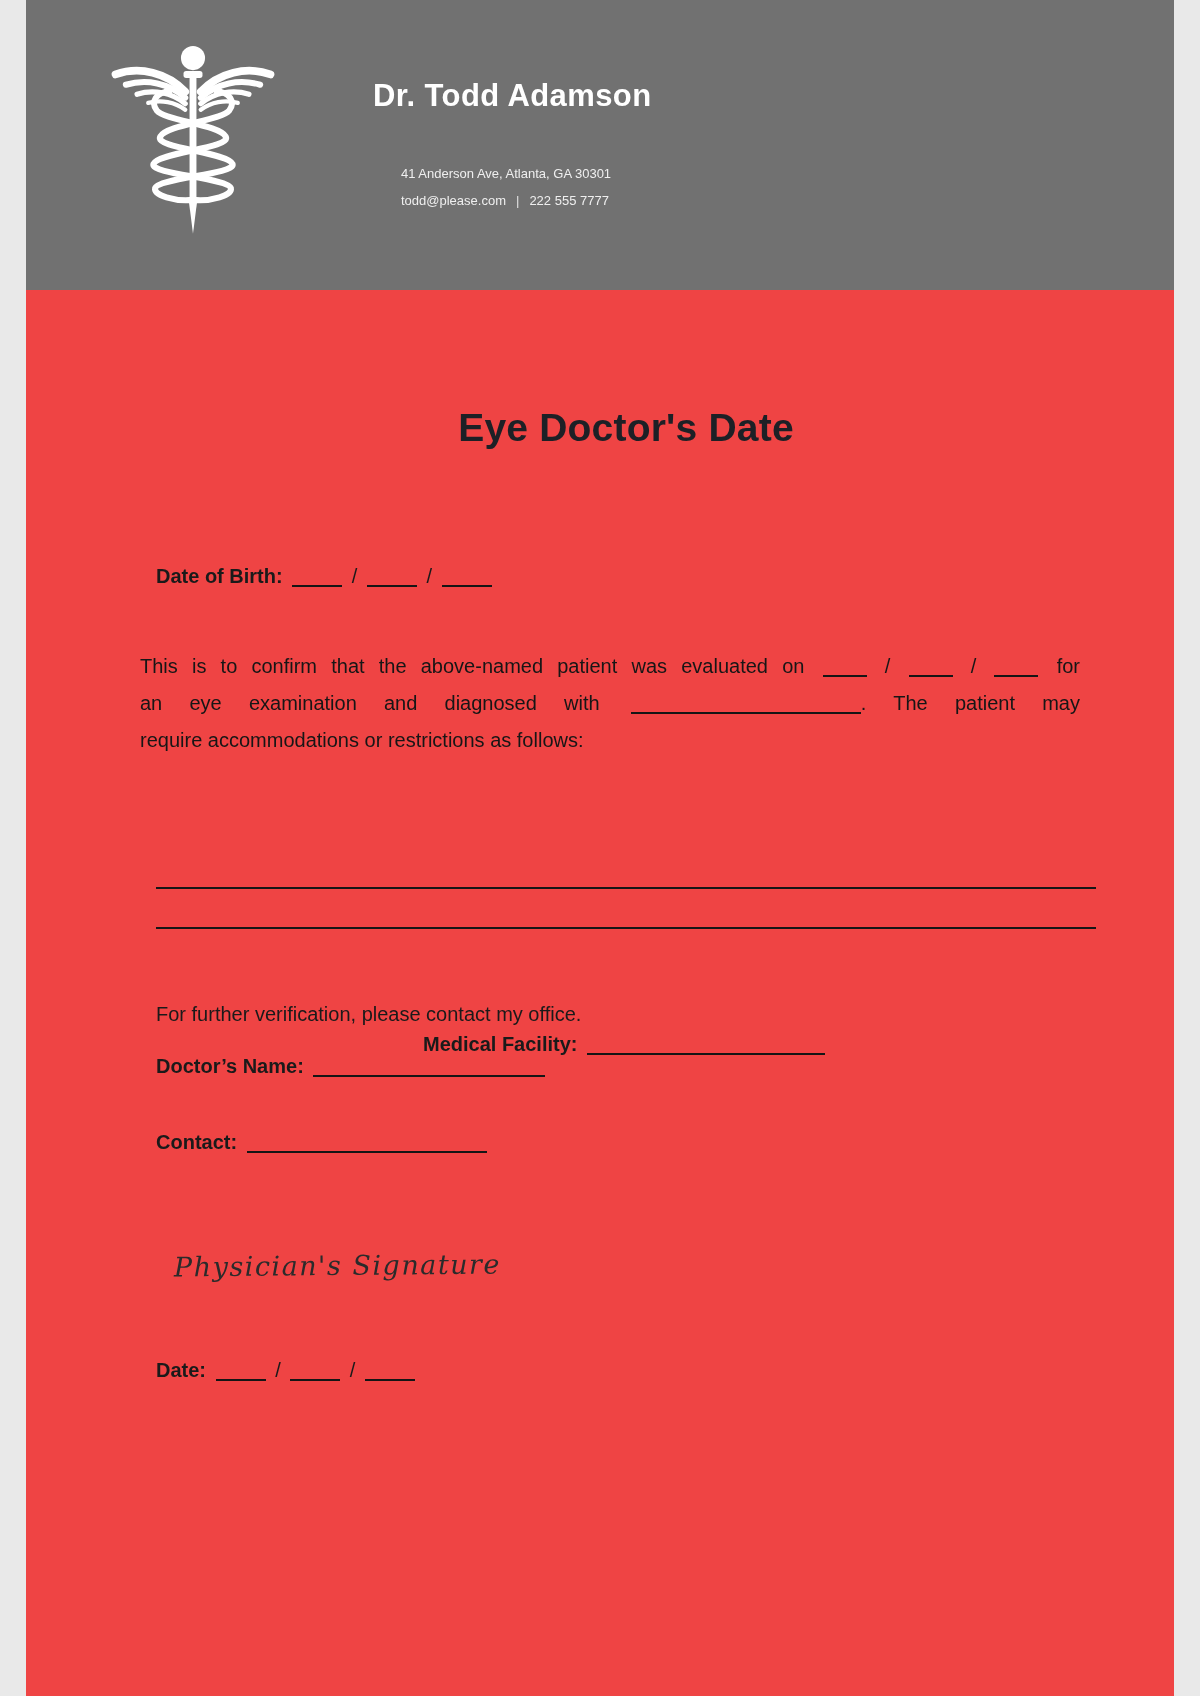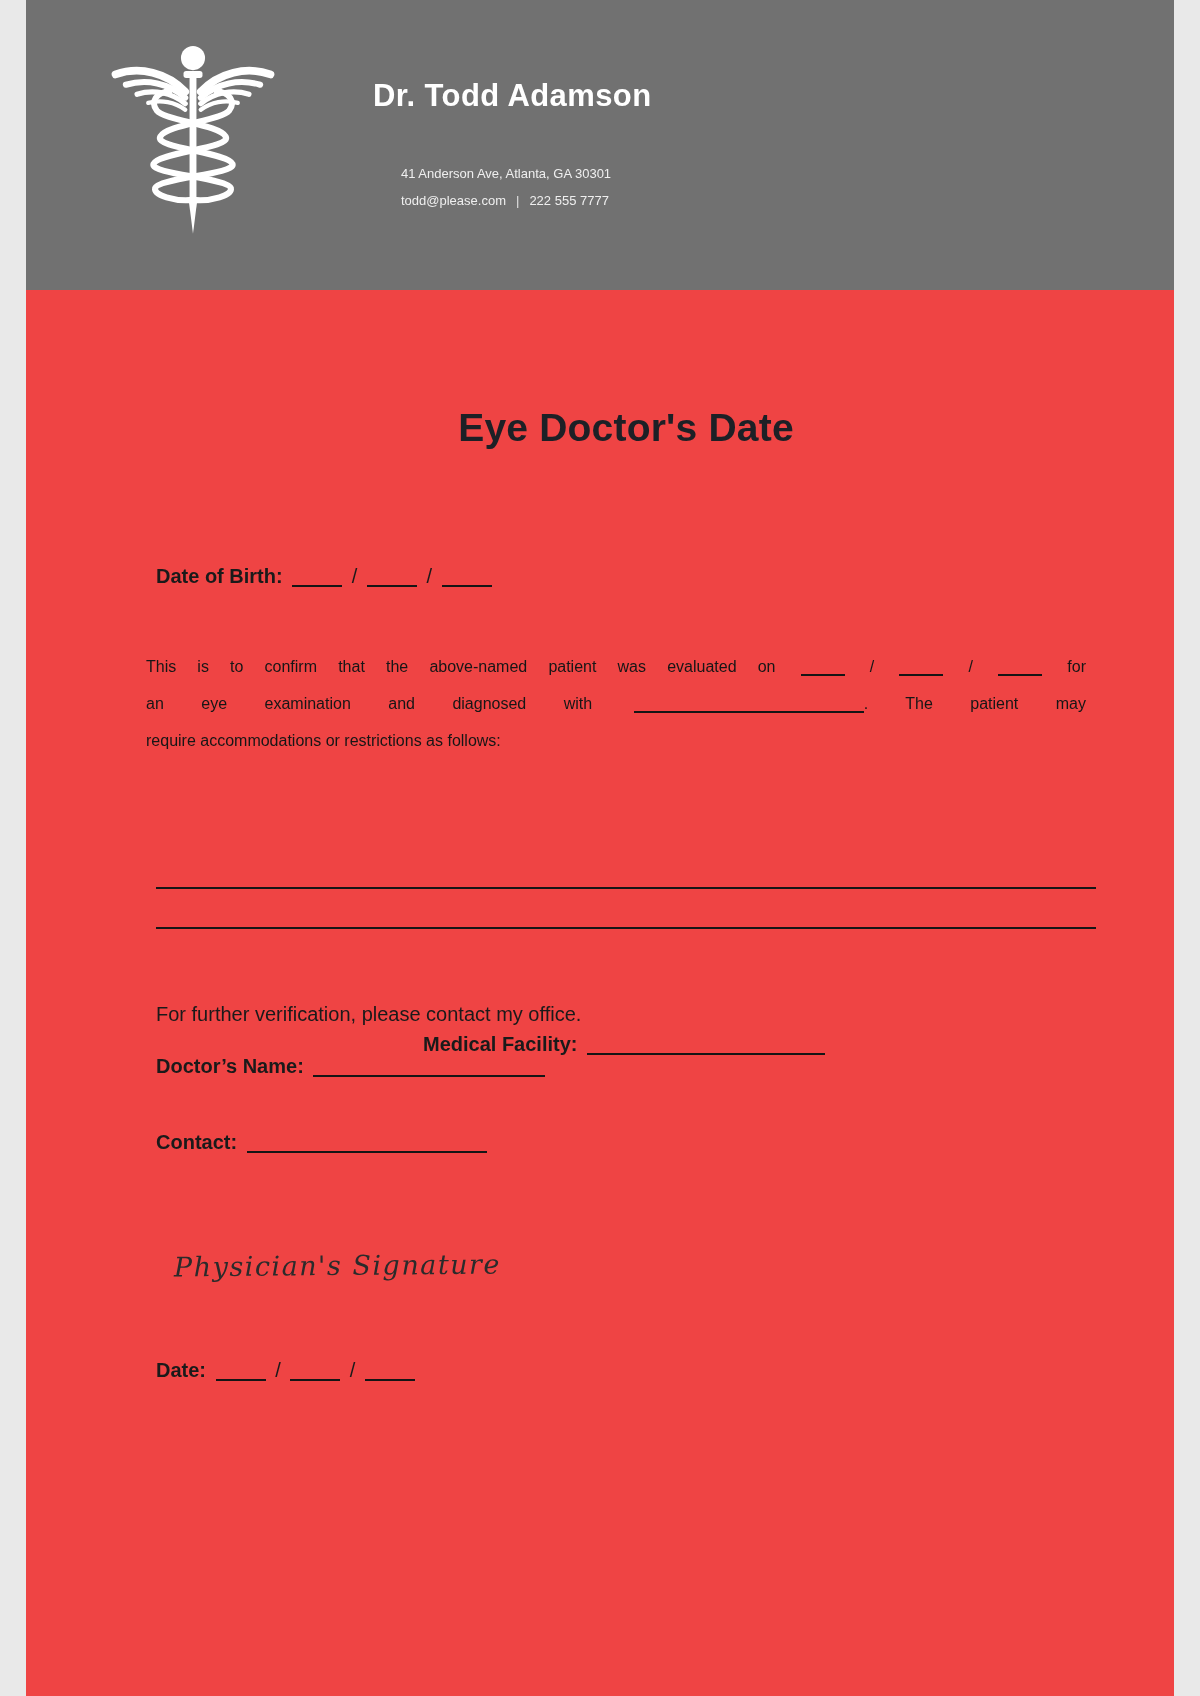--- a/index.html
+++ b/index.html
@@ -79,23 +79,23 @@
   .w250 { width: 250px; }
   .w240 { width: 240px; }
   .w238 { width: 238px; }
   .w232 { width: 232px; }
   .w230 { width: 230px; }
   .w50  { width: 50px; }
   .w44  { width: 44px; }
 
   .paragraph {
     position: absolute;
-    left: 120px; top: 648px;
+    left: 114px; top: 648px;
     width: 940px;
-    font-size: 16px;
+    font-size: 20px;
     line-height: 37px;
     color: #161616;
   }
   .jline { text-align: justify; text-align-last: justify; }
   .nline { text-align: left; }
 
   .rec-label { top: 816px; }
 
   .rule {
     position: absolute;

